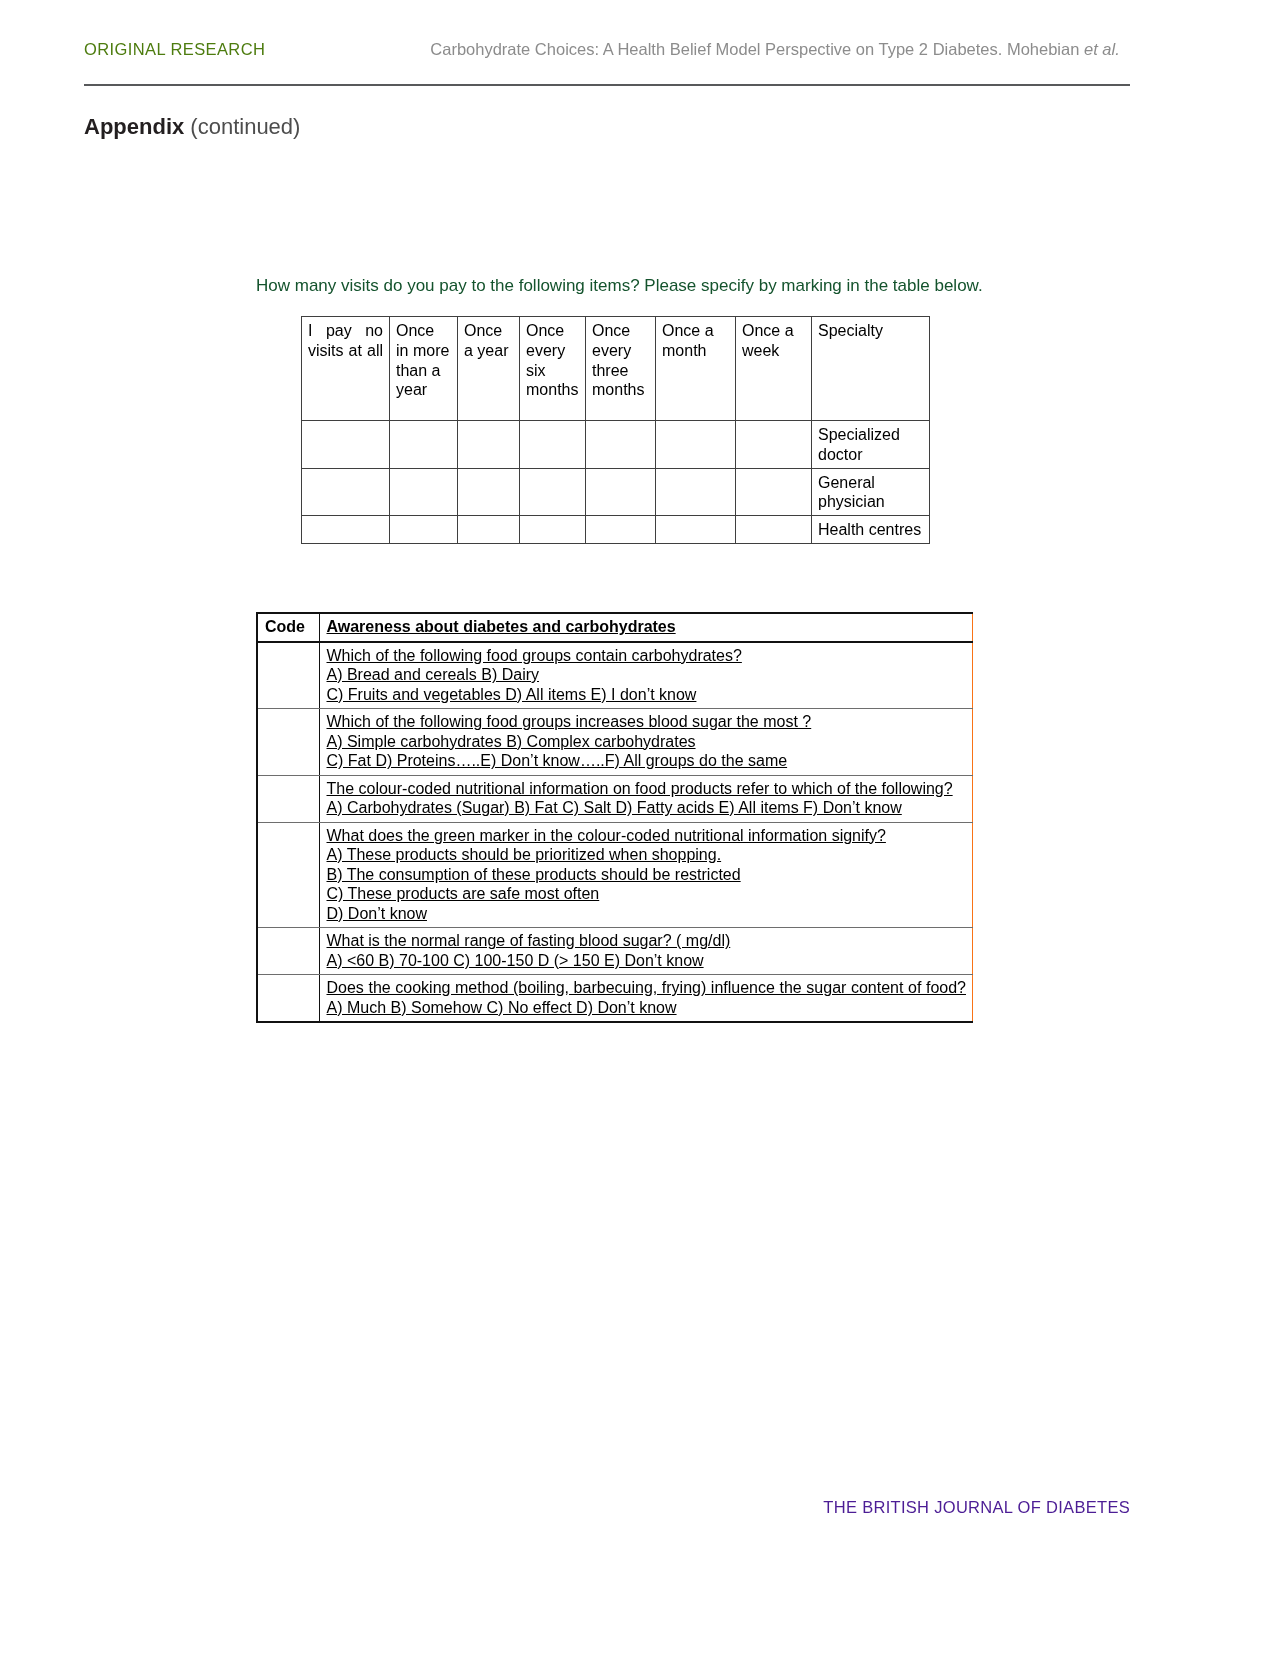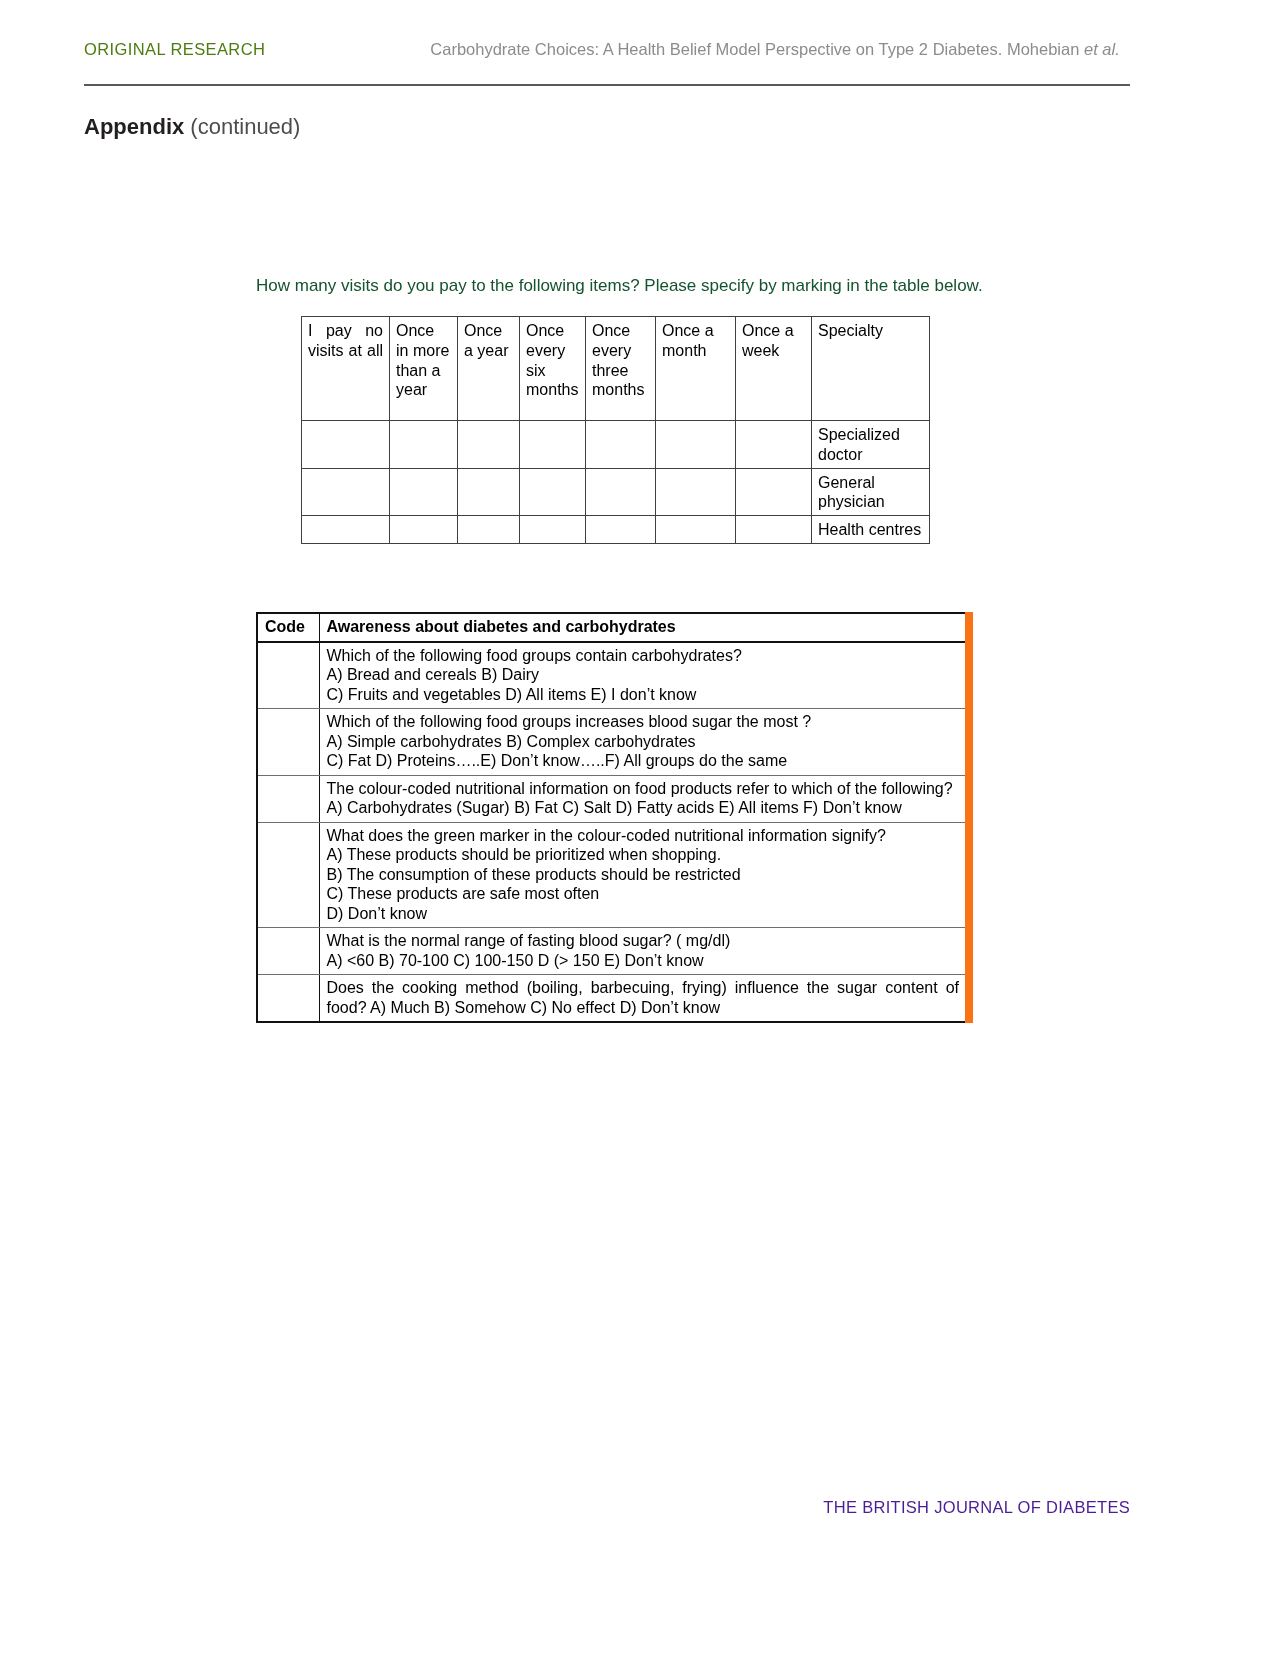--- a/index.html
+++ b/index.html
@@ -125,21 +125,22 @@
   .awareness-table tr:last-child td {
     border-bottom: 2px solid #111;
   }
   .aw-code {
     width: 62px;
     border-left: 2px solid #111;
     border-right: 1px solid #111;
     text-align: left;
   }
   .aw-body {
-    border-right: 8px solid #f97316;
+    border-right: 1px solid #f97316;
+    text-decoration: underline;
   }
   .q-line { display: block; }
   .q-just {
     display: block;
     text-align: justify;
     text-align-last: left;
   }
   .q-spread {
     display: block;
     text-align: justify;

